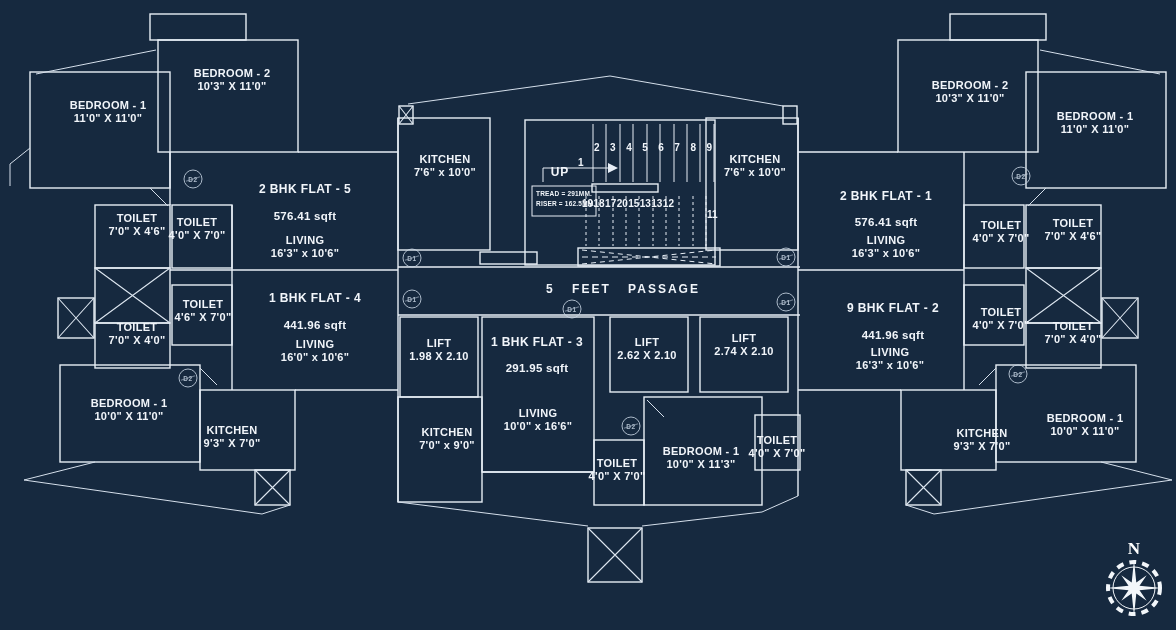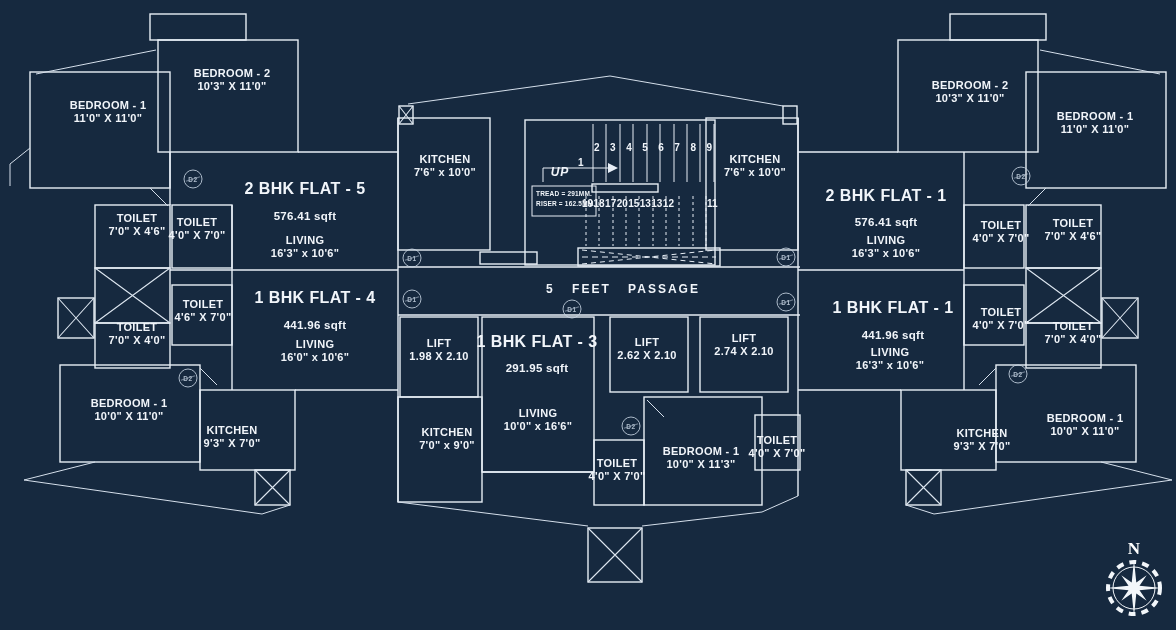--- a/index.html
+++ b/index.html
@@ -8,37 +8,37 @@
     --dim:#c7d4e2;
     --text:#f1f5fa;
   }
   html,body{margin:0;padding:0;background:var(--bg);}
   #plan{position:relative;width:1176px;height:630px;background:var(--bg);overflow:hidden;
         font-family:"Liberation Sans",sans-serif;}
   svg{position:absolute;left:0;top:0;}
   .lbl{position:absolute;transform:translate(-50%,-50%);text-align:center;color:var(--text);
        font-size:11px;line-height:1.22;font-weight:600;letter-spacing:.3px;white-space:nowrap;}
   .lbl .dm{font-weight:600;}
-  .flatname{font-size:16px;font-weight:700;letter-spacing:.4px;}
+  .flatname{font-size:12px;font-weight:700;letter-spacing:.4px;}
   .flatarea{font-size:11.5px;font-weight:600;}
   .small{font-size:10px;}
   .stairnums{position:absolute;display:flex;justify-content:space-between;color:var(--text);
              font-size:10px;font-weight:600;}
   .marker{position:absolute;transform:translate(-50%,-50%);width:17px;height:17px;border:1px solid var(--dim);
           border-radius:50%;color:var(--dim);font-size:6.5px;font-weight:700;display:flex;
           align-items:center;justify-content:center;letter-spacing:.5px;opacity:.85;}
   .marker::after{content:"";position:absolute;left:1px;right:1px;top:7.5px;border-top:1px solid var(--dim);
           transform:rotate(-18deg);opacity:.6;}
   .note{position:absolute;color:var(--text);font-size:6.5px;line-height:1.5;font-weight:600;
         padding:2px 3px;letter-spacing:.2px;}
   .passage{position:absolute;transform:translate(-50%,-50%);color:var(--text);font-size:12px;
            font-weight:700;letter-spacing:2px;word-spacing:12px;white-space:nowrap;}
   .compass-n{position:absolute;transform:translate(-50%,-50%);color:#fff;font-size:17px;
              font-weight:700;font-family:"Liberation Serif",serif;}
-  .up{font-size:12px;font-weight:700;letter-spacing:1px;font-style:italic;}
+  .up{font-size:12px;font-weight:700;letter-spacing:1px;}
 </style>
 </head>
 <body>
 
 <div id="plan">
 
   <svg width="1176" height="630" viewBox="0 0 1176 630">
     <g stroke="#e7eef6" fill="none" stroke-width="1.4">
 
       <rect x="30" y="72" width="140" height="116"></rect>
@@ -269,21 +269,21 @@
     </div>
 
   <div class="lbl flatname" style="left:305px;top:189px">2 BHK FLAT - 5</div>
   <div class="lbl flatarea" style="left:305px;top:216px">576.41 sqft</div>
   <div class="lbl flatname" style="left:315px;top:298px">1 BHK FLAT - 4</div>
   <div class="lbl flatarea" style="left:315px;top:325px">441.96 sqft</div>
   <div class="lbl flatname" style="left:537px;top:342px">1 BHK FLAT - 3</div>
   <div class="lbl flatarea" style="left:537px;top:368px">291.95 sqft</div>
   <div class="lbl flatname" style="left:886px;top:196px">2 BHK FLAT - 1</div>
   <div class="lbl flatarea" style="left:886px;top:222px">576.41 sqft</div>
-  <div class="lbl flatname" style="left:893px;top:308px">1 BHK FLAT - 1</div>
+  <div class="lbl flatname" style="left:893px;top:308px">9 BHK FLAT - 2</div>
   <div class="lbl flatarea" style="left:893px;top:335px">441.96 sqft</div>
 
   <div class="lbl up" style="left:560px;top:172px">UP</div>
   <div class="lbl small" style="left:581px;top:163px">1</div>
   <div class="stairnums" style="left:594px;top:142px;width:118px">
     <span>2</span>
       <span>3</span>
       <span>4</span>
       <span>5</span>
       <span>6</span>
@@ -294,21 +294,21 @@
   <div class="stairnums" style="left:582px;top:198px;width:92px">
     <span>19</span>
       <span>18</span>
       <span>17</span>
       <span>20</span>
       <span>15</span>
       <span>13</span>
       <span>13</span>
       <span>12</span>
   </div>
-  <div class="stairnums" style="left:707px;top:198px;width:14px">
+  <div class="stairnums" style="left:707px;top:209px;width:14px">
       <span>11</span>
     </div>
   <div class="note" style="left:533px;top:187px;width:62px">
     <div>TREAD = 291MM.</div>
     <div>RISER = 162.5MM.</div>
   </div>
 
   <div class="passage" style="left:623px;top:289px">5 FEET PASSAGE</div>
 
   <div class="marker" style="left:412px;top:258px">D1</div>

